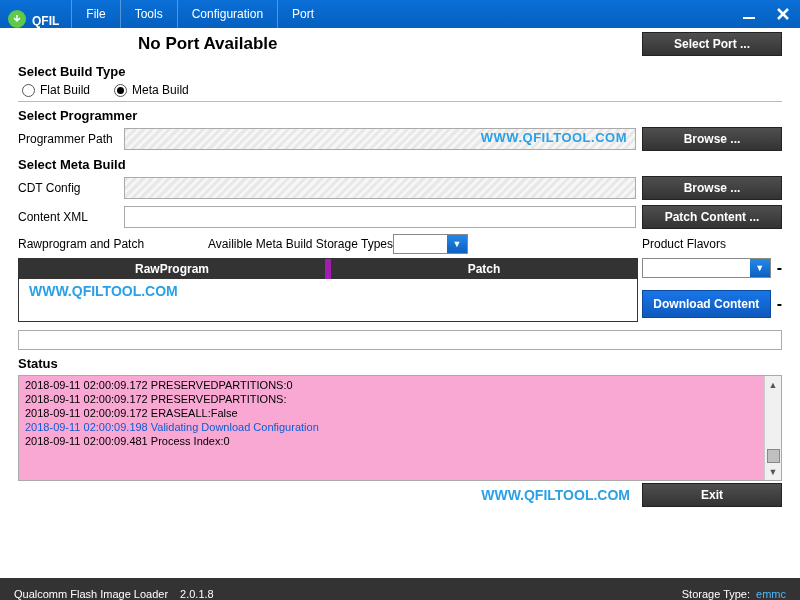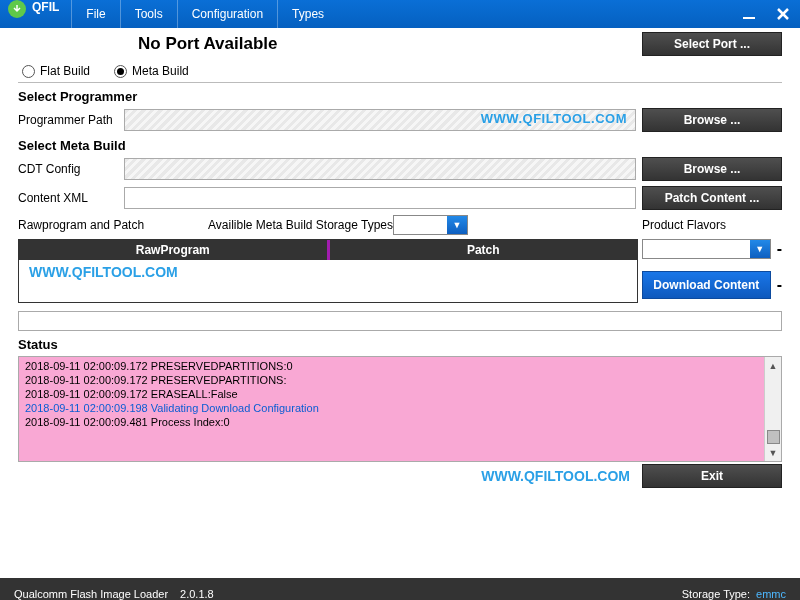--- a/index.html
+++ b/index.html
@@ -1,17 +1,17 @@
 <!DOCTYPE html>
 <html><head>
 <meta charset="utf-8">
 <style>
 * { margin: 0; padding: 0; box-sizing: border-box; font-family: Arial, sans-serif; }
 body { width: 800px; height: 600px; overflow: hidden; background: #fff; }
-.titlebar { background: linear-gradient(to bottom, #0a6fd6, #0560c0); height: 28px; display: flex; align-items: flex-start; color: #fff; }
+.titlebar { background: linear-gradient(to bottom, #0a6fd6, #0560c0); height: 28px; display: flex; align-items: flex-end; color: #fff; }
 .app-icon { width: 18px; height: 18px; border-radius: 50%; background: #5fc94a; margin: 0 6px 0 8px; display: flex; align-items: center; justify-content: center; }
 .app-icon svg { width: 10px; height: 10px; }
 .app-title { font-size: 12px; font-weight: bold; padding-right: 12px; }
 .menu-item { padding: 0 14px; height: 100%; display: flex; align-items: center; font-size: 12px; border-left: 1px solid rgba(255,255,255,0.3); cursor: pointer; }
 .menu-item:last-of-type { border-right: 1px solid rgba(255,255,255,0.3); }
 .titlebar-spacer { flex: 1; }
 .win-btn { width: 34px; height: 100%; display: flex; align-items: center; justify-content: center; cursor: pointer; color: #fff; }
 .content { padding: 4px 18px 4px 18px; }
 .port-row { display: flex; align-items: center; margin-bottom: 8px; }
 .port-title { flex: 1; font-weight: bold; font-size: 17px; padding-left: 120px; }
@@ -33,21 +33,21 @@
 }
 .watermark1 { position: absolute; right: 8px; top: 1px; color: #2aa0e6; font-size: 13px; font-weight: bold; letter-spacing: 0.5px; pointer-events: none; }
 .sub-row { display: flex; align-items: center; margin-bottom: 4px; font-size: 12px; }
 .sub-label { min-width: 130px; }
 .select-box { height: 20px; border: 1px solid #888; background: #fff; display: flex; align-items: center; cursor: pointer; }
 .select-box.small { width: 75px; }
 .select-box.medium { width: 138px; }
 .select-arrow { margin-left: auto; width: 20px; height: 100%; background: linear-gradient(to bottom, #2289e8, #0e5fc0); display: flex; align-items: center; justify-content: center; color: #fff; font-size: 9px; }
 .table-container { border: 1px solid #333; margin-bottom: 2px; }
 .table-header { display: flex; background: #333; color: #fff; font-size: 12px; font-weight: bold; height: 20px; }
-.th { flex: 1; text-align: center; line-height: 20px; border-right: 3px solid #a21caf; }
+.th { flex: 1; text-align: center; line-height: 20px; border-right: 6px solid #a21caf; }
 .th:last-child { border-right: none; }
 .table-body { height: 42px; background: #fff; }
 .table-row { display: flex; }
 .td { flex: 1; padding: 4px 10px; font-size: 14px; font-weight: bold; color: #2aa0e6; }
 .table-wrap { display: flex; gap: 4px; align-items: flex-start; }
 .table-side { width: 140px; display: flex; flex-direction: column; gap: 3px; }
 .dash { font-size: 16px; font-weight: bold; padding-left: 2px; }
 .hr-box { height: 20px; border: 1px solid #aaa; margin: 6px 0 4px 0; }
 .status-box { border: 1px solid #aaa; height: 106px; display: flex; background: #f9a8d4; }
 .status-lines { flex: 1; padding: 2px 6px; font-size: 11px; font-family: 'Courier New', monospace; line-height: 14px; overflow: hidden; }
@@ -68,41 +68,42 @@
 <div class="titlebar">
   <div class="app-icon">
     <svg viewBox="0 0 10 10">
         <path d="M5 1 L5 7 M2 4 L5 7 L8 4" stroke="#fff" stroke-width="1.5" fill="none"></path>
       </svg>
   </div>
   <div class="app-title">QFIL</div>
   <div class="menu-item">File</div>
   <div class="menu-item">Tools</div>
   <div class="menu-item">Configuration</div>
-  <div class="menu-item">Types</div>
+  <div class="menu-item">Port</div>
   <div class="titlebar-spacer"></div>
   <div class="win-btn">
       <svg width="16" height="16">
         <line x1="2" y1="12" x2="14" y2="12" stroke="#fff" stroke-width="2"></line>
       </svg>
     </div>
   <div class="win-btn">
       <svg width="14" height="14">
         <line x1="2" y1="2" x2="12" y2="12" stroke="#fff" stroke-width="2.5"></line>
         <line x1="12" y1="2" x2="2" y2="12" stroke="#fff" stroke-width="2.5"></line>
       </svg>
     </div>
 </div>
 
 <div class="content">
   <div class="port-row">
     <div class="port-title">No Port Available</div>
     <div class="btn btn-wide">Select Port ...</div>
   </div>
 
+  <div class="section-title">Select Build Type</div>
   <div class="radio-row">
     <div class="radio-option">
       <span class="radio"></span>
       <span>Flat Build</span>
     </div>
     <div class="radio-option">
       <span class="radio checked"></span>
       <span>Meta Build</span>
     </div>
   </div>

